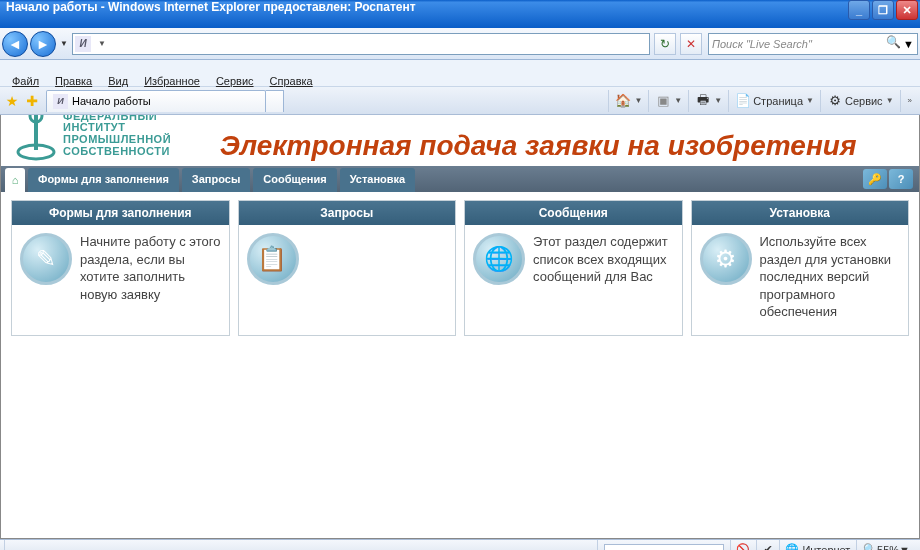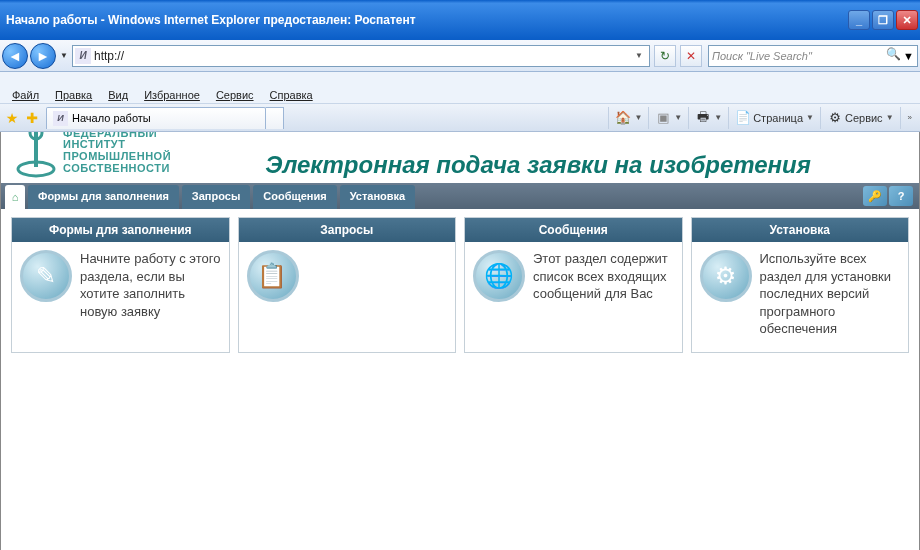--- a/index.html
+++ b/index.html
@@ -1,39 +1,39 @@
 <!DOCTYPE html>
 <html><head>
 <meta charset="utf-8">
 <style>
 * { margin: 0; padding: 0; box-sizing: border-box; font-family: Tahoma, Arial, sans-serif; font-size: 11px; }
 body { width: 920px; height: 550px; background: #fff; overflow: hidden; }
 
 
-.titlebar { height: 40px; background: linear-gradient(#0a5dc7,#3c8ce8 8%,#0a5dc7); display:flex; align-items:center; color:#fff; padding:0 2px 0 6px;}
+.titlebar { height: 28px; background: linear-gradient(#0a5dc7,#3c8ce8 8%,#0a5dc7); display:flex; align-items:flex-start; color:#fff; padding:0 2px 0 6px;}
 .titlebar-text { flex:1; font-size:12px; font-weight:bold; }
 .win-btn { width:22px; height:20px; margin-left:2px; background:linear-gradient(#6fa8e8,#3a7bd0); border:1px solid #2a5aaa; border-radius:3px; display:flex; align-items:center; justify-content:center; color:#fff; font-weight:bold; }
 .win-close { background:linear-gradient(#e88,#c33); border-color:#a22; }
 
 
 .navbar { height:32px; background:linear-gradient(#f5f8fd,#dbe6f5); border-bottom:1px solid #9db6d6; display:flex; align-items:center; padding:0 2px; gap:2px;}
 .nav-circle { width:26px; height:26px; border-radius:50%; background: radial-gradient(circle at 30% 30%, #7fc4ff, #1a6fd6); border:1px solid #0d4a9c; display:flex; align-items:center; justify-content:center; color:#fff; font-size:14px; }
 .nav-circle.fwd { background: radial-gradient(circle at 30% 30%, #7fc4ff, #1a6fd6); }
 .nav-dd { width:12px; font-size:8px; color:#333; text-align:center;}
 .addrbar { flex:1; height:22px; background:#fff; border:1px solid #7b9ebd; display:flex; align-items:center; padding:0 2px;}
 .addrbar .favicon { width:16px; height:16px; background:#e8e8f8; margin-right:3px; display:flex; align-items:center;justify-content:center;color:#556;font-style:italic;font-size:10px;font-weight:bold;}
 .addrbar .url { flex:1; font-size:12px; color:#222; }
 .addrbar .dd { color:#555; font-size:8px; padding:0 4px;}
 .nav-btn { width:22px; height:22px; border:1px solid #b5c7df; background:linear-gradient(#fff,#e4ecf6); display:flex; align-items:center; justify-content:center; margin-left:2px; color:#2a6a2a; font-size:12px;}
 .searchbar { width:210px; height:22px; background:#fff; border:1px solid #7b9ebd; display:flex; align-items:center; padding:0 3px; margin-left:4px;}
 .searchbar .ph { flex:1; color:#888; font-style:italic; }
 .searchbar .sbtn { width:18px; height:18px; color:#3a7bd0; font-size:12px; text-align:center;}
 
 
-.menubar { height:32px; background:#edf3fb; border-bottom:1px solid #c8d6e8; display:flex; align-items:flex-end; padding:0 4px;}
+.menubar { height:26px; background:#edf3fb; border-bottom:1px solid #c8d6e8; display:flex; align-items:flex-start; padding:13px 4px;}
 .menubar span { padding:2px 8px; color:#222; }
 .menubar span u { text-decoration:underline; }
 
 
 .cmdbar { height:28px; background:linear-gradient(#eef3fa,#d6e1f0); border-bottom:1px solid #a9bcd6; display:flex; align-items:center; padding:0 2px;}
 .fav-star { width:20px; height:20px; display:flex;align-items:center;justify-content:center; color:#f0b400; font-size:14px;}
 .plus-star { width:20px; height:20px; display:flex;align-items:center;justify-content:center; color:#f0b400; font-size:14px;}
 .tab { height:22px; background:linear-gradient(#fff,#eef2f8); border:1px solid #9db6d6; border-bottom:none; border-radius:2px 2px 0 0; display:flex; align-items:center; padding:0 40px 0 6px; margin-left:4px; min-width:220px;}
 .tab .favicon { width:15px; height:15px; background:#e8e8f8; margin-right:4px;display:flex;align-items:center;justify-content:center;color:#556;font-style:italic;font-size:9px;font-weight:bold;}
 .blanktab { width:18px; height:22px; border:1px solid #9db6d6; border-left:none; border-bottom:none; background:linear-gradient(#fff,#eef2f8);}
@@ -44,21 +44,21 @@
 
 
 .page { background:#fff; height:424px; overflow:hidden; border:1px solid #888; border-top:none; display:flex; flex-direction:column;}
 .page-inner { flex:1; overflow-y:scroll; overflow-x:scroll; background:#fff;}
 .content-wrap { min-width:900px; }
 
 .page-header { height:51px; background:#fff; display:flex; align-items:flex-end; padding:4px 14px;}
 .logo { display:flex; align-items:center; gap:6px; }
 .logo-mark { width:42px; height:56px; position:relative; }
 .logo-text { color:#3b9b95; font-size:10px; font-weight:bold; line-height:1.05; letter-spacing:0.5px;}
-.page-title { flex:1; text-align:center; color:#0f766e; font-size:24px; font-weight:bold; font-style:italic; }
+.page-title { flex:1; text-align:center; color:#c2410c; font-size:28px; font-weight:bold; font-style:italic; }
 
 .nav-tabs-row { height:26px; background:linear-gradient(#6a7d90,#526476); display:flex; align-items:stretch; padding:0 4px;}
 .home-tab { width:20px; background:#fff; display:flex;align-items:center;justify-content:center;margin:2px 0 0 0;border-radius:3px 3px 0 0;color:#5a7;}
 .nav-tab { background:#49728d; color:#fff; padding:5px 10px; margin:2px 0 0 3px; border-radius:3px 3px 0 0; font-size:11px; font-weight:bold;}
 .nav-tabs-row .spacer { flex:1; }
 .util-btn { width:24px; height:20px; margin:3px 2px 0 0; background:linear-gradient(135deg,#7bb8da,#4d8fb8); border-radius:3px; display:flex;align-items:center;justify-content:center;color:#fff;font-weight:bold;}
 
 .cards-row { display:flex; gap:8px; padding:8px 10px; }
 .card { flex:1; border:1px solid #c5d0d8; background:#fff;}
 .card-head { height:24px; background:linear-gradient(#4a7490,#355f7b); color:#fff; text-align:center; font-size:12px; font-weight:bold; line-height:24px;}
@@ -87,21 +87,20 @@
   <div class="win-btn">❐</div>
   <div class="win-btn win-close">✕</div>
 </div>
 
 <div class="navbar">
   <div class="nav-circle">◄</div>
   <div class="nav-circle fwd">►</div>
   <div class="nav-dd">▼</div>
   <div class="addrbar">
     <div class="favicon">И</div>
-    <span class="url">http://</span>
     <span class="dd">▼</span>
   </div>
   <div class="nav-btn" style="color:#2a6a2a;">↻</div>
   <div class="nav-btn" style="color:#c33;">✕</div>
   <div class="searchbar">
     <span class="ph">Поиск "Live Search"</span>
     <span class="sbtn">🔍</span>
     <span class="dd">▼</span>
   </div>
 </div>

